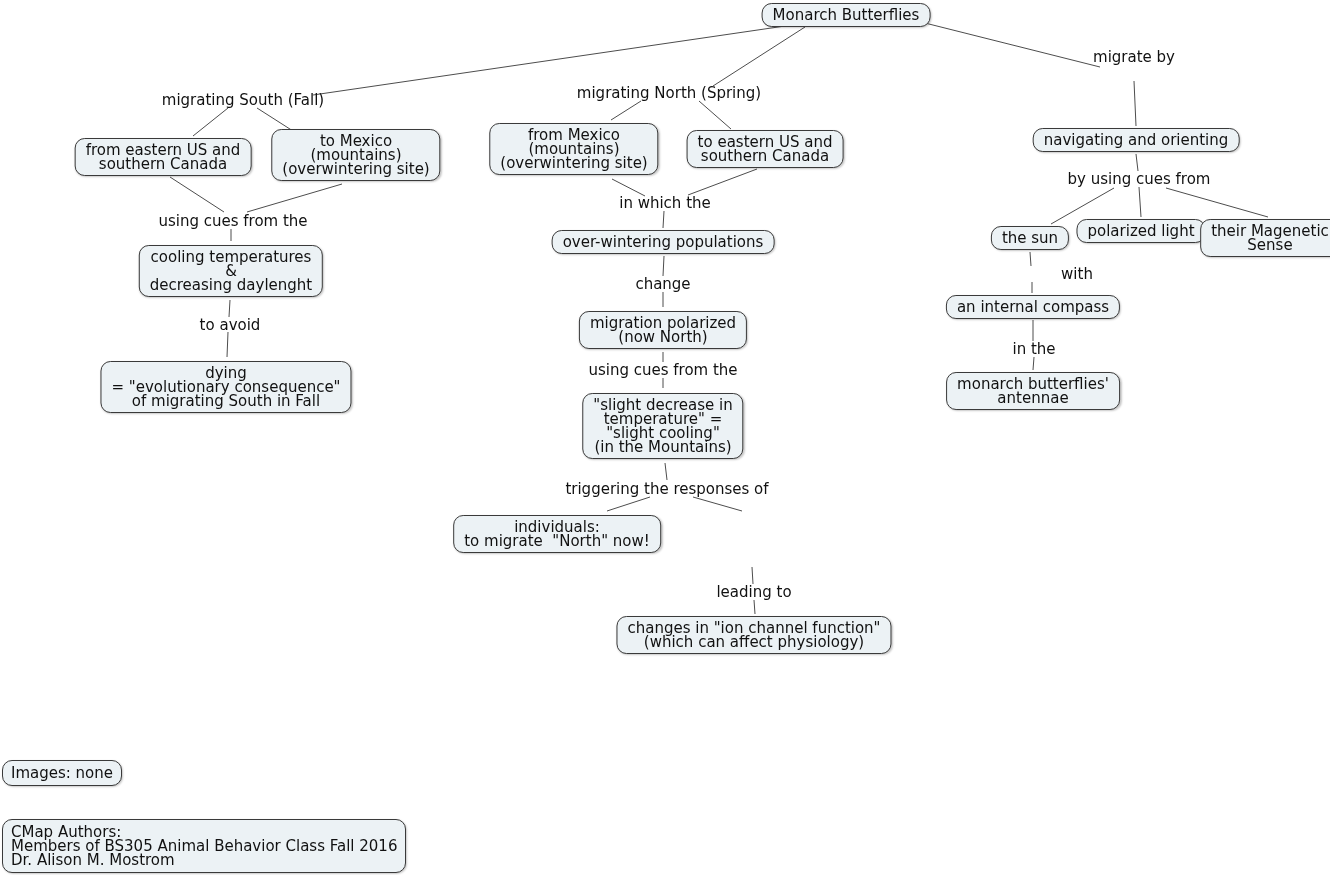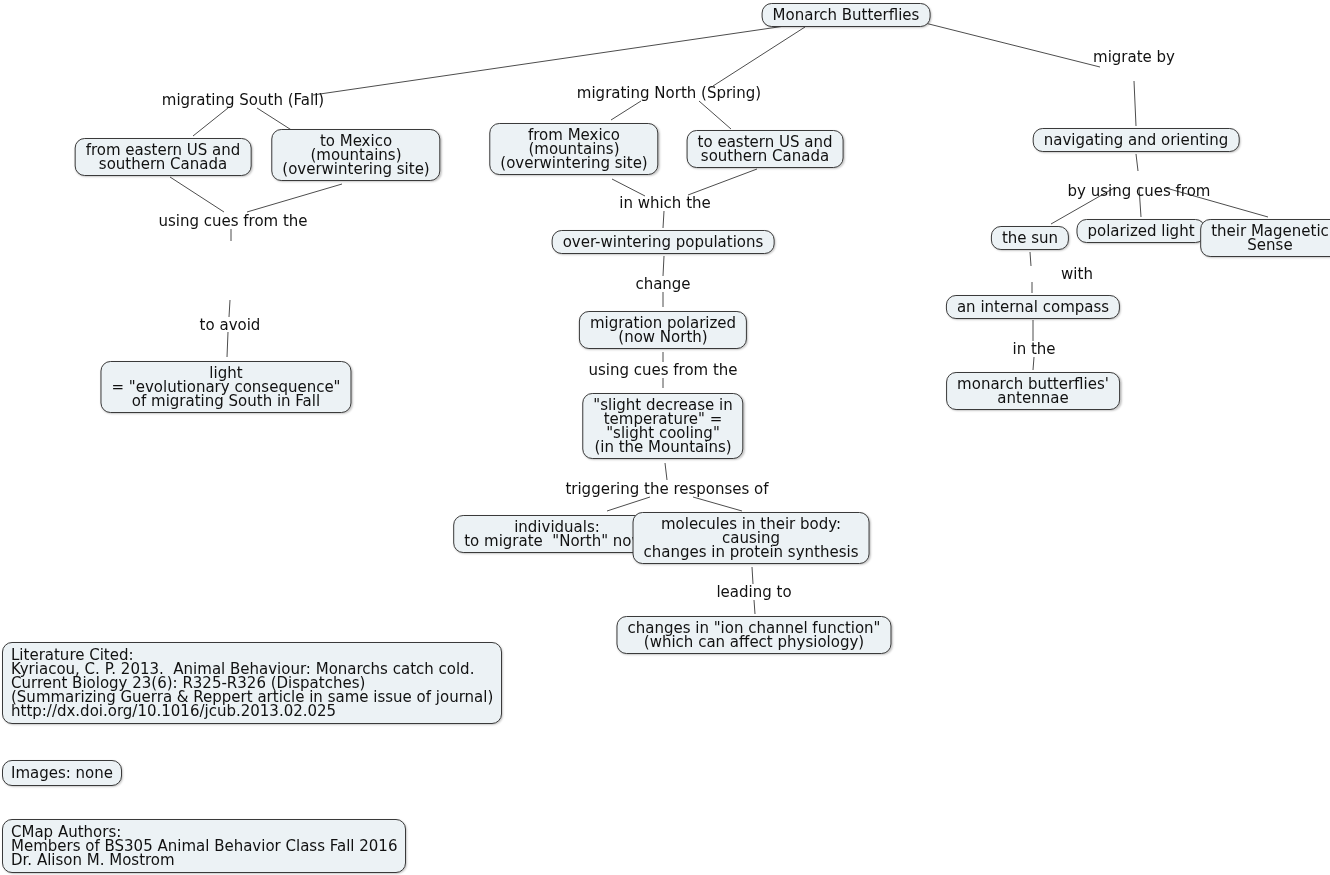--- a/index.html
+++ b/index.html
@@ -87,65 +87,60 @@
       <line x1="1032" y1="282" x2="1032" y2="293"></line>
       <line x1="1033" y1="320" x2="1033" y2="341"></line>
       <line x1="1034" y1="357" x2="1033" y2="370"></line>
     </svg>
 <div class="node concept centered" style="left: 846px; top: 15px;">Monarch Butterflies</div>
     <div class="node concept centered" style="left: 163px; top: 157px;">from eastern US and
 southern Canada</div>
     <div class="node concept centered" style="left: 356px; top: 155px;">to Mexico
 (mountains)
 (overwintering site)</div>
-    <div class="node concept centered" style="left: 226px; top: 387px;">light
+    <div class="node concept centered" style="left: 231px; top: 271px;">cooling temperatures
+&amp;
+decreasing daylenght</div>
+    <div class="node concept centered" style="left: 226px; top: 387px;">dying
 = "evolutionary consequence"
 of migrating South in Fall</div>
     <div class="node concept centered" style="left: 574px; top: 149px;">from Mexico
 (mountains)
 (overwintering site)</div>
     <div class="node concept centered" style="left: 765px; top: 149px;">to eastern US and
 southern Canada</div>
     <div class="node concept centered" style="left: 663px; top: 242px; text-align: right;">over-wintering populations</div>
     <div class="node concept centered" style="left: 663px; top: 330px;">migration polarized
 (now North)</div>
     <div class="node concept centered" style="left: 663px; top: 426px;">"slight decrease in
 temperature" =
 "slight cooling"
 (in the Mountains)</div>
     <div class="node concept centered" style="left: 557px; top: 534px;">individuals:
 to migrate  "North" now!</div>
-    <div class="node concept centered" style="left: 751px; top: 538px;">molecules in their body:
-causing
-changes in protein synthesis</div>
     <div class="node concept centered" style="left: 754px; top: 635px;">changes in "ion channel function"
 (which can affect physiology)</div>
     <div class="node concept centered" style="left: 1136px; top: 140px;">navigating and orienting</div>
     <div class="node concept centered" style="left: 1030px; top: 238px;">the sun</div>
     <div class="node concept centered" style="left: 1141px; top: 231px;">polarized light</div>
     <div class="node concept centered" style="left: 1270px; top: 238px;">their Magenetic
 Sense</div>
     <div class="node concept centered" style="left: 1033px; top: 307px;">an internal compass</div>
     <div class="node concept centered" style="left: 1033px; top: 391px;">monarch butterflies'
 antennae</div>
     <div class="node label centered" style="left: 243px; top: 100px;">migrating South (Fall)</div>
     <div class="node label centered" style="left: 669px; top: 93px;">migrating North (Spring)</div>
     <div class="node label centered" style="left: 1134px; top: 57px;">migrate by</div>
     <div class="node label centered" style="left: 233px; top: 221px;">using cues from the</div>
     <div class="node label centered" style="left: 230px; top: 325px;">to avoid</div>
     <div class="node label centered" style="left: 665px; top: 203px;">in which the</div>
     <div class="node label centered" style="left: 663px; top: 284px;">change</div>
     <div class="node label centered" style="left: 663px; top: 370px;">using cues from the</div>
     <div class="node label centered" style="left: 667px; top: 489px;">triggering the responses of</div>
     <div class="node label centered" style="left: 754px; top: 592px;">leading to</div>
-    <div class="node label centered" style="left: 1139px; top: 191px;">by using cues from</div>
+    <div class="node label centered" style="left: 1139px; top: 179px;">by using cues from</div>
     <div class="node label centered" style="left: 1033px; top: 274px; margin-left: 44px;">with</div>
     <div class="node label centered" style="left: 1034px; top: 349px;">in the</div>
-    <div class="node info" style="left: 2px; top: 642px;">Literature Cited:
-Kyriacou, C. P. 2013.  Animal Behaviour: Monarchs catch cold.
-Current Biology 23(6): R325-R326 (Dispatches)
-(Summarizing Guerra &amp; Reppert article in same issue of journal)
-http://dx.doi.org/10.1016/jcub.2013.02.025</div>
     <div class="node info" style="left: 2px; top: 760px;">Images: none</div>
     <div class="node info" style="left: 2px; top: 819px;">CMap Authors:
 Members of BS305 Animal Behavior Class Fall 2016
 Dr. Alison M. Mostrom</div>
   </div>
 
 </body></html>

